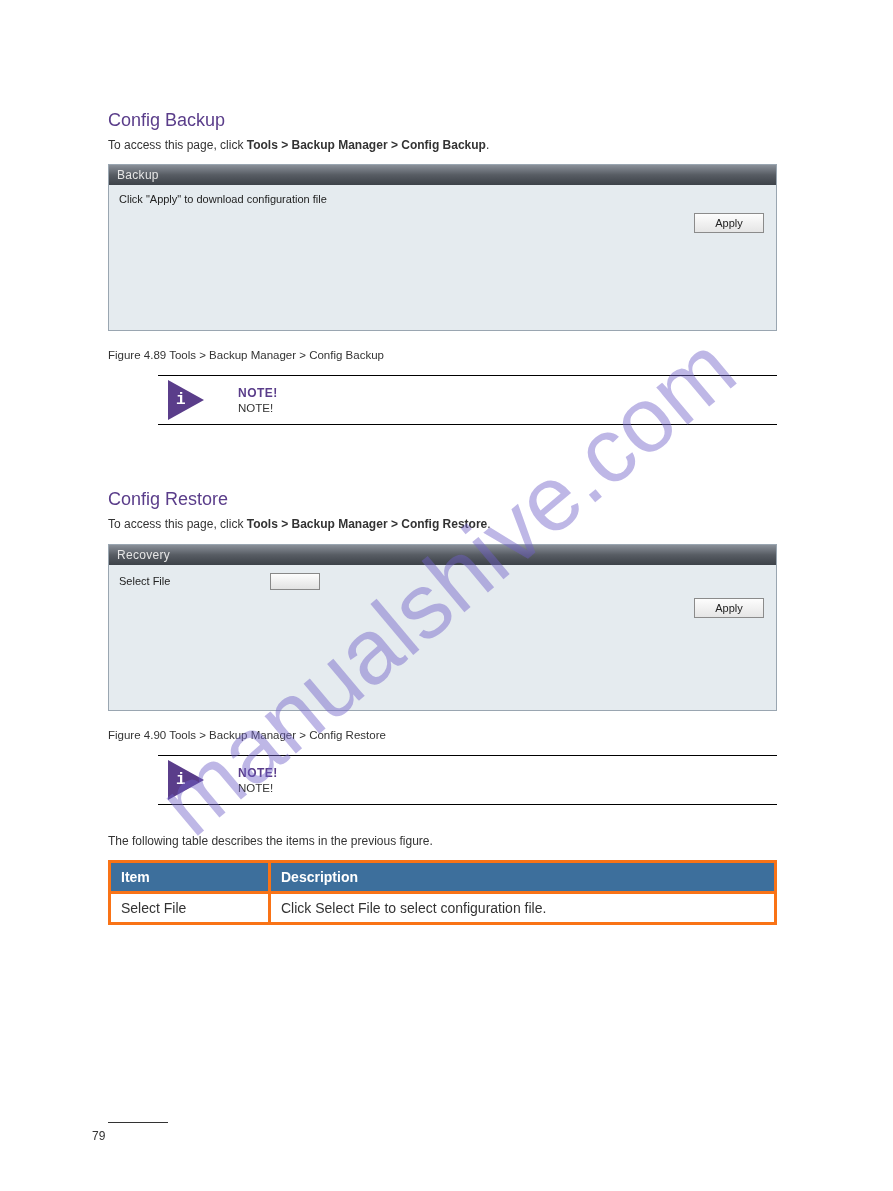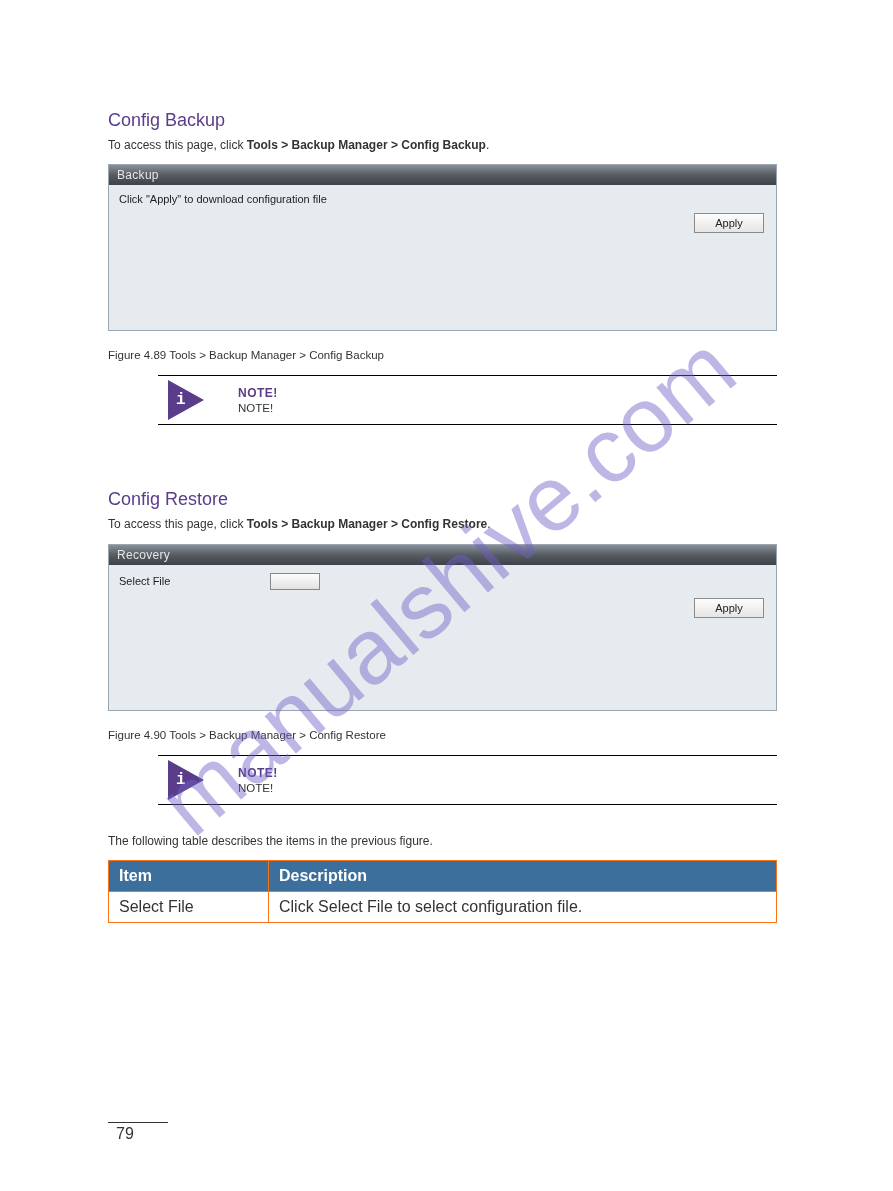--- a/index.html
+++ b/index.html
@@ -140,37 +140,37 @@
   .note-text {
     font-size: 11.5px;
     color: #333;
   }
   .data-table {
     width: 100%;
     border-collapse: collapse;
     margin-top: 6px;
   }
   .data-table th, .data-table td {
-    border: 1px solid #f97316;
-    font-size: 16px;
+    border: 3px solid #f97316;
+    font-size: 14px;
     padding: 6px 10px;
     text-align: left;
   }
   .data-table th {
     background: #3d6f9c;
     color: #fff;
     font-weight: bold;
   }
   .data-table td { color: #333; }
   .data-table .col1 { width: 160px; }
   .page-num {
     position: absolute;
     bottom: 48px;
-    left: 116px;
-    font-size: 16px;
+    left: 92px;
+    font-size: 12px;
     color: #333;
   }
   .footer-line {
     position: absolute;
     bottom: 68px;
     left: 108px;
     width: 60px;
     border-top: 1px solid #333;
   }
   .spacer { height: 26px; }

